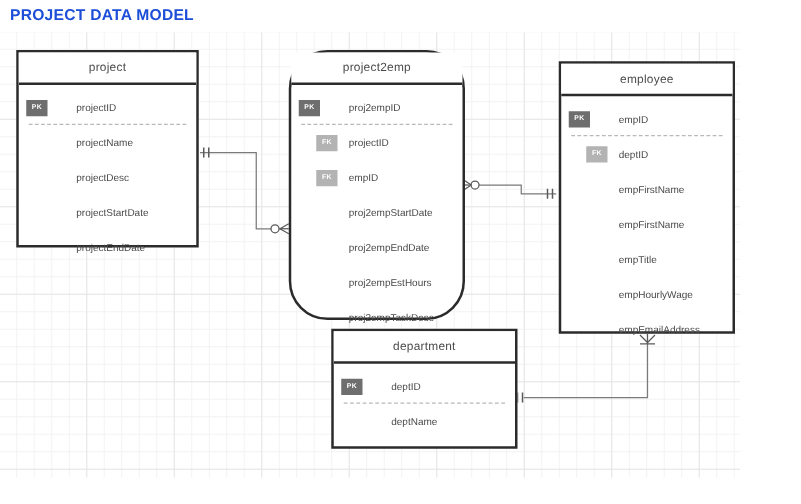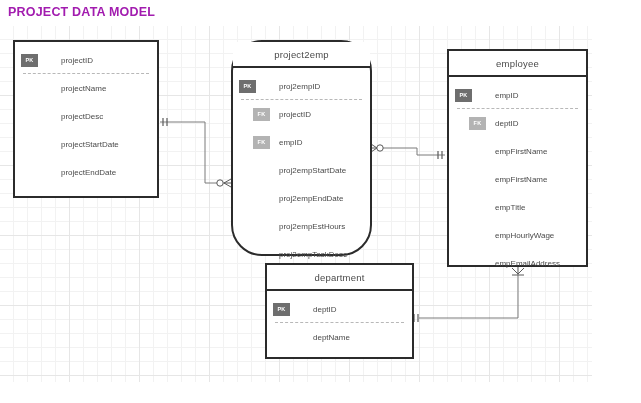--- a/index.html
+++ b/index.html
@@ -45,21 +45,21 @@
   }
 
   
   .diagram-title {
     position: absolute;
     left: 8px;
     top: 5px;
     font-size: 12.5px;
     font-weight: bold;
     letter-spacing: 0.2px;
-    color: #a21caf;
+    color: #1d4ed8;
     white-space: nowrap;
   }
 
   
   .entity {
     position: absolute;
     box-sizing: border-box;
     background: #ffffff;
     border: 2px solid #2b2b2b;
   }
@@ -172,20 +172,23 @@
       <line x1="418" y1="314" x2="418" y2="322" stroke="#5a5a5a" stroke-width="1.2"></line>
 
       <line x1="512" y1="275" x2="524" y2="275" stroke="#5a5a5a" stroke-width="1"></line>
       <path d="M512,268 L518,274 L524,268" fill="none" stroke="#5a5a5a" stroke-width="1"></path>
       <line x1="518" y1="267" x2="518" y2="274" stroke="#5a5a5a" stroke-width="1"></line>
     </g>
   </svg>
 
   <div id="entities-layer">
       <div class="entity" style="left: 13px; top: 40px; width: 146px; height: 158px;">
+        <div class="entity-header">
+          <span class="entity-title">project</span>
+        </div>
         <div class="entity-body" style="height: 128px; padding-top: 4px;">
           <div class="attr-row">
             <span class="key-badge pk">PK</span>
             <span class="attr-name" style="left: 46px;">projectID</span>
             <div class="attr-sep" style="bottom: 0px;"></div>
           </div>
           <div class="attr-row">
             <span class="attr-name" style="left: 46px;">projectName</span>
           </div>
           <div class="attr-row">

